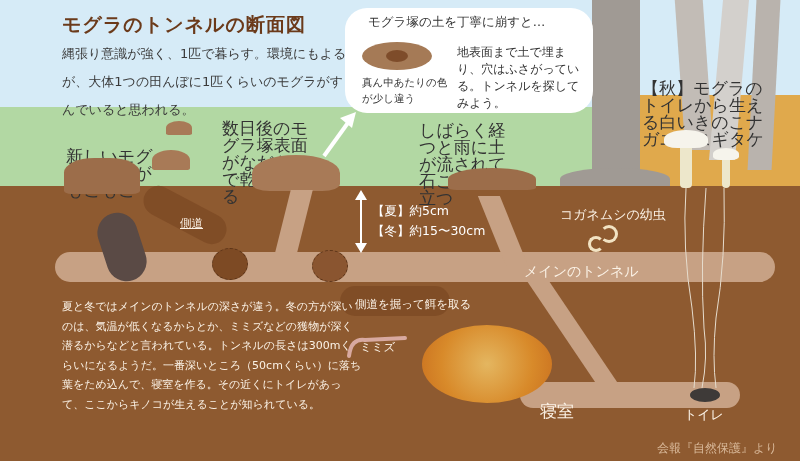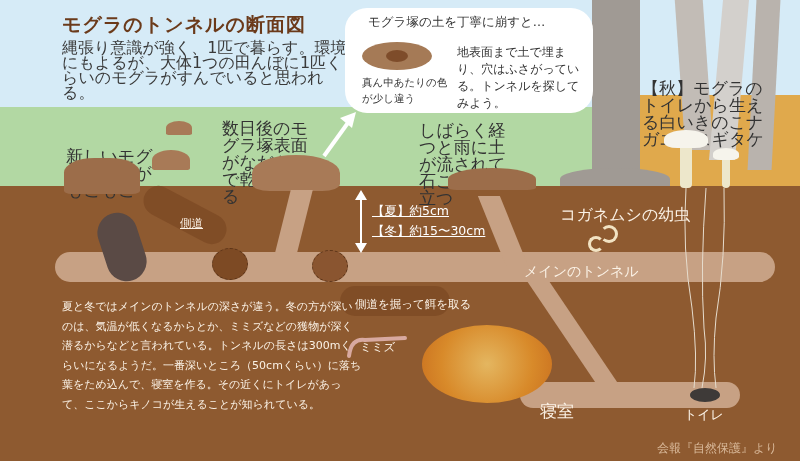--- a/index.html
+++ b/index.html
@@ -3,36 +3,36 @@
 <meta charset="utf-8">
 <style>
   html,body{margin:0;padding:0;}
   body{width:800px;height:461px;position:relative;overflow:hidden;font-family:"DejaVu Sans",sans-serif;background:#d6ebf7;}
   .abs{position:absolute;}
   .sky{left:0;top:0;width:800px;height:107px;background:#d6ebf7;}
   .grass{left:0;top:107px;width:800px;height:80px;background:#b2d8a3;}
   .autumn{left:600px;top:95px;width:200px;height:92px;background:#e0a94c;}
   .soil{left:0;top:186px;width:800px;height:275px;background:#8e5a30;}
   .title{left:62px;top:12px;font-size:19px;font-weight:bold;color:#6b3a1a;letter-spacing:1px;}
-  .intro{left:62px;top:40px;width:290px;font-size:16px;line-height:15px;color:#3a3a3a;}
+  .intro{left:62px;top:40px;width:290px;font-size:13px;line-height:28px;color:#3a3a3a;}
   .bubble{left:345px;top:8px;width:248px;height:105px;background:#fff;border-radius:22px;}
   .bubble-title{left:368px;top:14px;font-size:12.5px;font-weight:normal;color:#333;}
   .bubble-body{left:457px;top:44px;width:130px;font-size:12px;line-height:17px;color:#333;}
   .bubble-caption{left:362px;top:74px;width:92px;font-size:10.5px;line-height:16px;color:#333;}
   .ellipse{left:362px;top:42px;width:70px;height:28px;border-radius:50%;background:#a57a56;}
   .ellipse-inner{left:386px;top:50px;width:22px;height:12px;border-radius:50%;background:#7e4c2a;}
   .label-dark{font-size:17px;line-height:17px;color:#333;}
   .label-light{font-size:11.5px;line-height:17px;color:#fbf2e6;}
   .trunk{background:#a09a94;}
   .tunnel{background:#c7a184;}
   .side{background:#7d4a24;opacity:.8;}
   .mound{background:#a87a57;}
   .body-text{left:62px;top:297px;width:300px;font-size:11px;line-height:19.5px;color:#fbf2e6;}
   .credit{left:657px;top:440px;font-size:12px;color:#d9b99a;}
-  .depth{left:372px;top:201px;font-size:12.5px;line-height:20px;color:#fff;text-decoration:underline;}
+  .depth{left:372px;top:201px;font-size:12.5px;line-height:20px;color:#fff;}
   .arrow-v{left:360px;top:193px;width:2px;height:54px;background:#fff;}
   .mushroom-cap{background:#f6f4ec;border-radius:50% 50% 30% 30%;}
   .mushroom-stem{background:#ede7cb;border-radius:4px;}
 </style>
 </head>
 <body>
 
 <div class="abs sky"></div>
 <div class="abs grass"></div>
 <div class="abs autumn"></div>
@@ -106,21 +106,21 @@
 
 <div class="abs arrow-v"></div>
 <div class="abs" style="left:355px;top:190px;width:0;height:0;border-left:6px solid transparent;border-right:6px solid transparent;border-bottom:10px solid #fff;"></div>
 <div class="abs" style="left:355px;top:243px;width:0;height:0;border-left:6px solid transparent;border-right:6px solid transparent;border-top:10px solid #fff;"></div>
 <div class="abs depth">
   <div>【夏】約5cm</div>
   <div>【冬】約15〜30cm</div>
 </div>
 
 <div class="abs label-light" style="left:180px;top:215px;text-decoration:underline;">側道</div>
-<div class="abs label-light" style="left:560px;top:206px;font-size:16px;">コガネムシの幼虫</div>
+<div class="abs label-light" style="left:560px;top:206px;font-size:13px;">コガネムシの幼虫</div>
 <div class="abs label-light" style="left:488px;top:263px;font-size:14px;margin-left:36px;">メインのトンネル</div>
 <div class="abs label-light" style="left:355px;top:296px;">側道を掘って餌を取る</div>
 <div class="abs label-light" style="left:360px;top:339px;">ミミズ</div>
 <div class="abs label-light" style="left:540px;top:403px;font-size:17px;">寝室</div>
 <div class="abs label-light" style="left:684px;top:406px;font-size:13px;text-align:right;">トイレ</div>
 
 <div class="abs body-text">夏と冬ではメインのトンネルの深さが違う。冬の方が深いのは、気温が低くなるからとか、ミミズなどの獲物が深く潜るからなどと言われている。トンネルの長さは300mくらいになるようだ。一番深いところ（50cmくらい）に落ち葉をため込んで、寝室を作る。その近くにトイレがあって、ここからキノコが生えることが知られている。</div>
 <div class="abs credit">会報『自然保護』より</div>
 
 </body></html>

